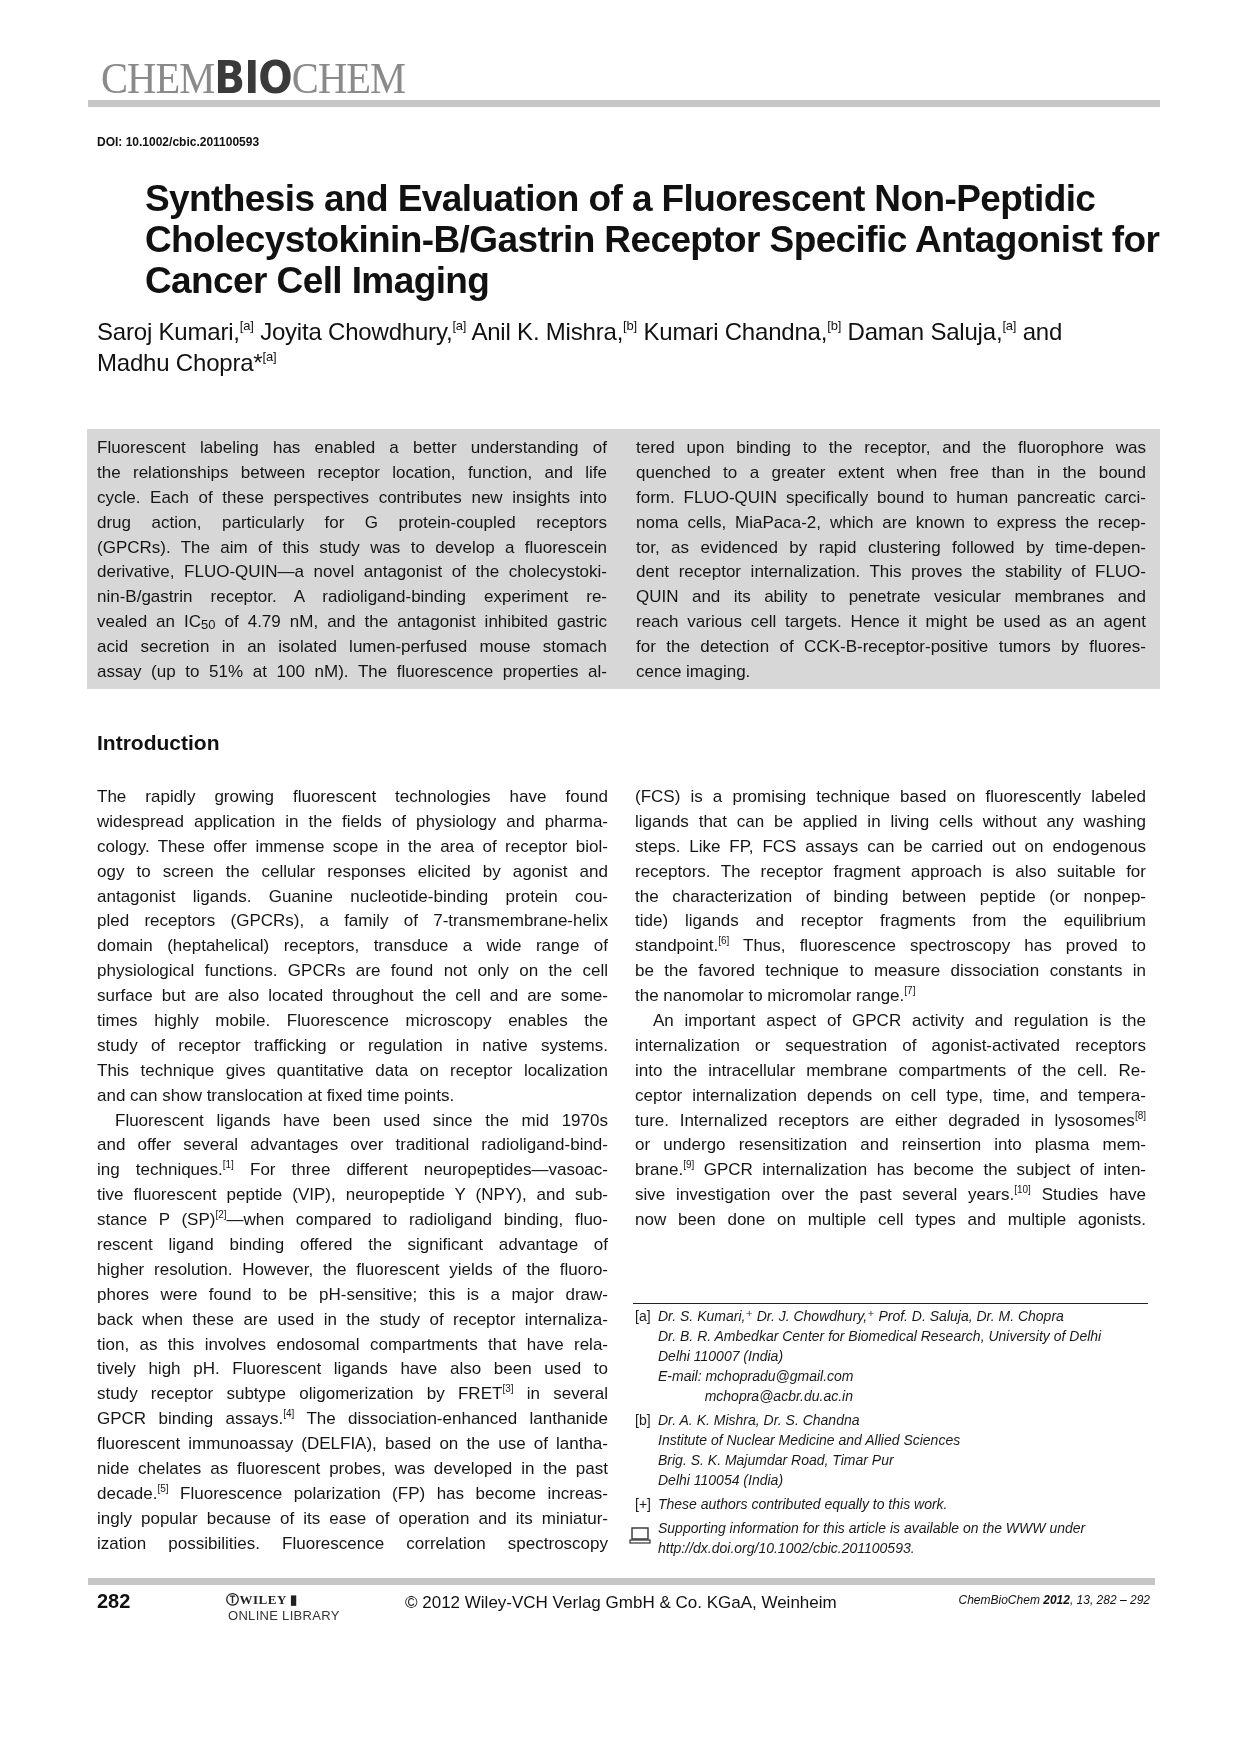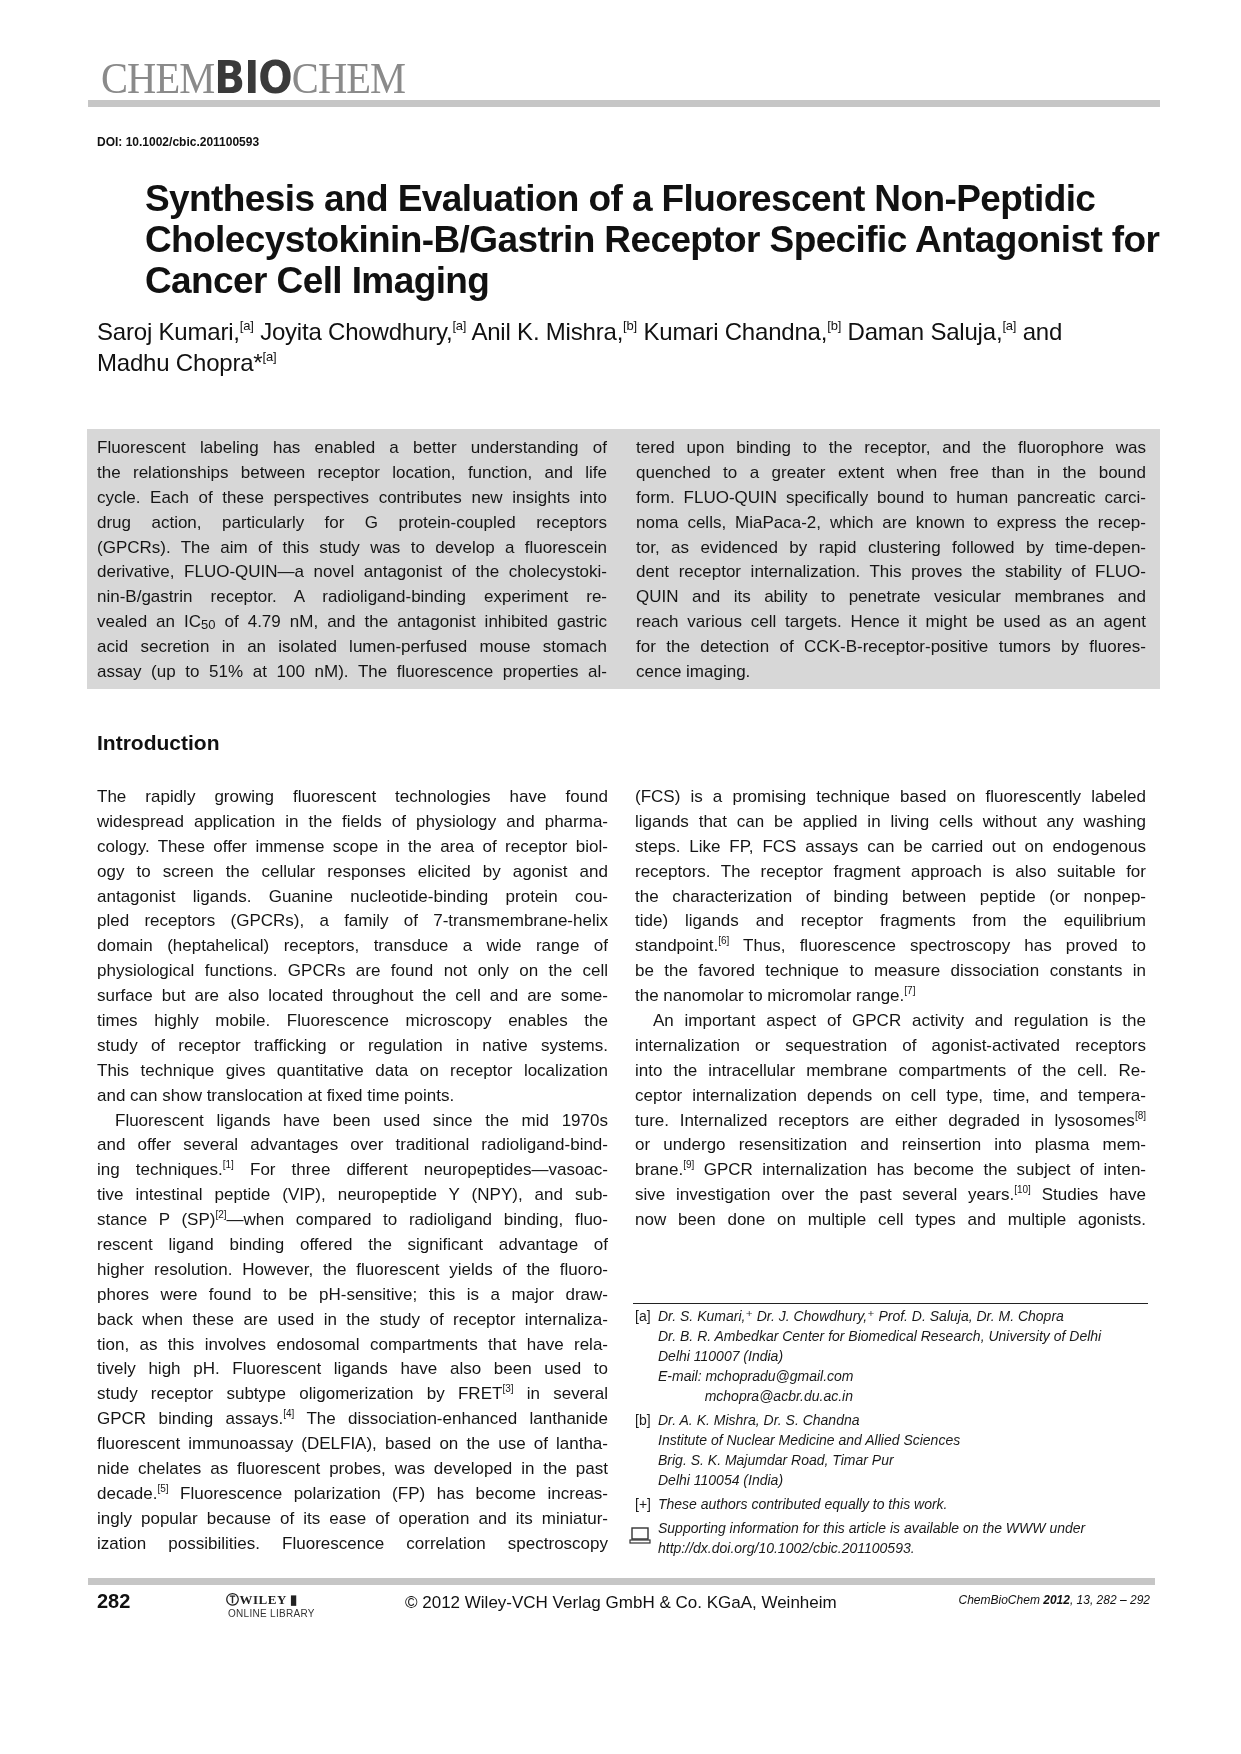--- a/index.html
+++ b/index.html
@@ -30,21 +30,21 @@
   .ind { padding-left: 18px; }
   .fn-rule { left: 633px; top: 1303px; width: 515px; height: 1px; background: #222; }
   .fn { left: 633px; font-size: 14px; line-height: 20px; font-style: italic; color: #1a1a1a; }
   .fn .lbl { position: absolute; left: 2px; font-style: normal; }
   .fn .txt { position: absolute; left: 25px; white-space: nowrap; }
   .fn-icon { left: 629px; top: 1527px; width: 22px; height: 18px; }
   .botbar { left: 88px; top: 1578px; width: 1067px; height: 7px; background: #c6c6c6; }
   .pagenum { left: 97px; top: 1590px; font-size: 20px; font-weight: bold; white-space: nowrap; }
   .wiley { left: 226px; top: 1591px; width: 96px; height: 30px; }
   .wiley .w1 { position: absolute; left: 0; top: 0; font-family: "Liberation Serif", serif; font-weight: bold; font-size: 13px; letter-spacing: 0.5px; white-space: nowrap; color: #222; }
-  .wiley .w2 { position: absolute; left: 2px; top: 17px; font-size: 10px; letter-spacing: 0.3px; white-space: nowrap; color: #333; }
+  .wiley .w2 { position: absolute; left: 2px; top: 17px; font-size: 13px; letter-spacing: 0.3px; white-space: nowrap; color: #333; }
   .copyright { left: 405px; top: 1593px; font-size: 17px; white-space: nowrap; }
   .citation { left: 880px; top: 1593px; width: 270px; text-align: right; font-size: 12px; font-style: italic; white-space: nowrap; }
 </style>
 </head>
 <body>
 
 <div class="abs logo"><span>CHEM</span><span class="bio">BIO</span><span>CHEM</span></div>
 <div class="abs topbar"></div>
 <div class="abs doi">DOI: 10.1002/cbic.201100593</div>
 
@@ -105,21 +105,21 @@
     <div class="line"><span>domain (heptahelical) receptors, transduce a wide range of</span></div>
     <div class="line"><span>physiological functions. GPCRs are found not only on the cell</span></div>
     <div class="line"><span>surface but are also located throughout the cell and are some-</span></div>
     <div class="line"><span>times highly mobile. Fluorescence microscopy enables the</span></div>
     <div class="line"><span>study of receptor trafficking or regulation in native systems.</span></div>
     <div class="line"><span>This technique gives quantitative data on receptor localization</span></div>
     <div class="line last"><span>and can show translocation at fixed time points.</span></div>
     <div class="line ind"><span>Fluorescent ligands have been used since the mid 1970s</span></div>
     <div class="line"><span>and offer several advantages over traditional radioligand-bind-</span></div>
     <div class="line"><span>ing techniques.</span><sup class="ref">[1]</sup><span> For three different neuropeptides—vasoac-</span></div>
-    <div class="line"><span>tive intestinal peptide (VIP), neuropeptide Y (NPY), and sub-</span></div>
+    <div class="line"><span>tive fluorescent peptide (VIP), neuropeptide Y (NPY), and sub-</span></div>
     <div class="line"><span>stance P (SP)</span><sup class="ref">[2]</sup><span>—when compared to radioligand binding, fluo-</span></div>
     <div class="line"><span>rescent ligand binding offered the significant advantage of</span></div>
     <div class="line"><span>higher resolution. However, the fluorescent yields of the fluoro-</span></div>
     <div class="line"><span>phores were found to be pH-sensitive; this is a major draw-</span></div>
     <div class="line"><span>back when these are used in the study of receptor internaliza-</span></div>
     <div class="line"><span>tion, as this involves endosomal compartments that have rela-</span></div>
     <div class="line"><span>tively high pH. Fluorescent ligands have also been used to</span></div>
     <div class="line"><span>study receptor subtype oligomerization by FRET</span><sup class="ref">[3]</sup><span> in several</span></div>
     <div class="line"><span>GPCR binding assays.</span><sup class="ref">[4]</sup><span> The dissociation-enhanced lanthanide</span></div>
     <div class="line"><span>fluorescent immunoassay (DELFIA), based on the use of lantha-</span></div>

